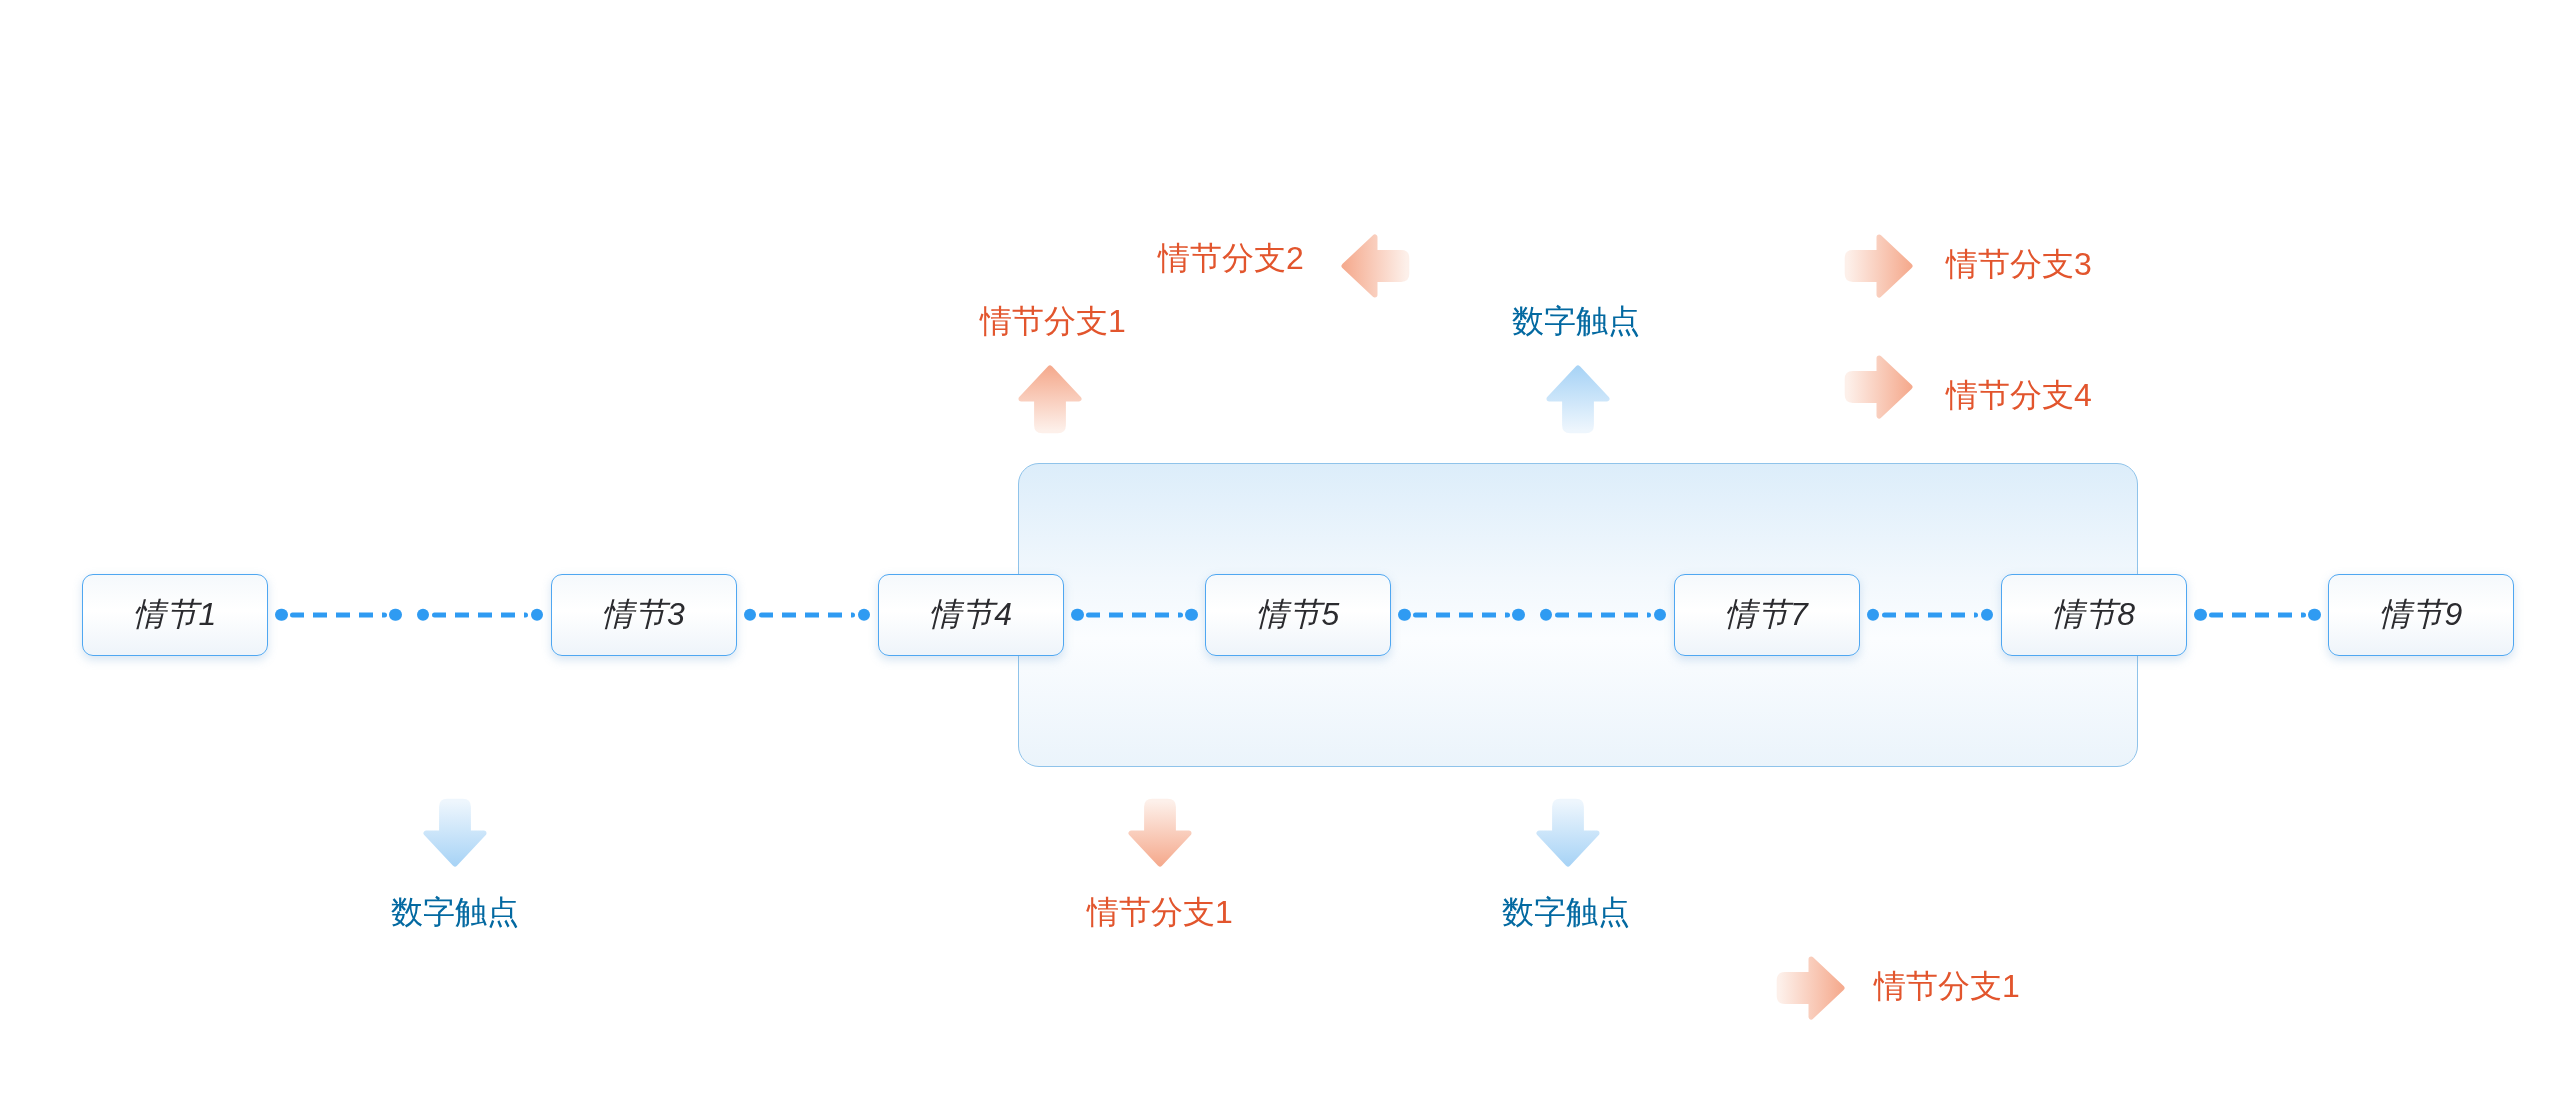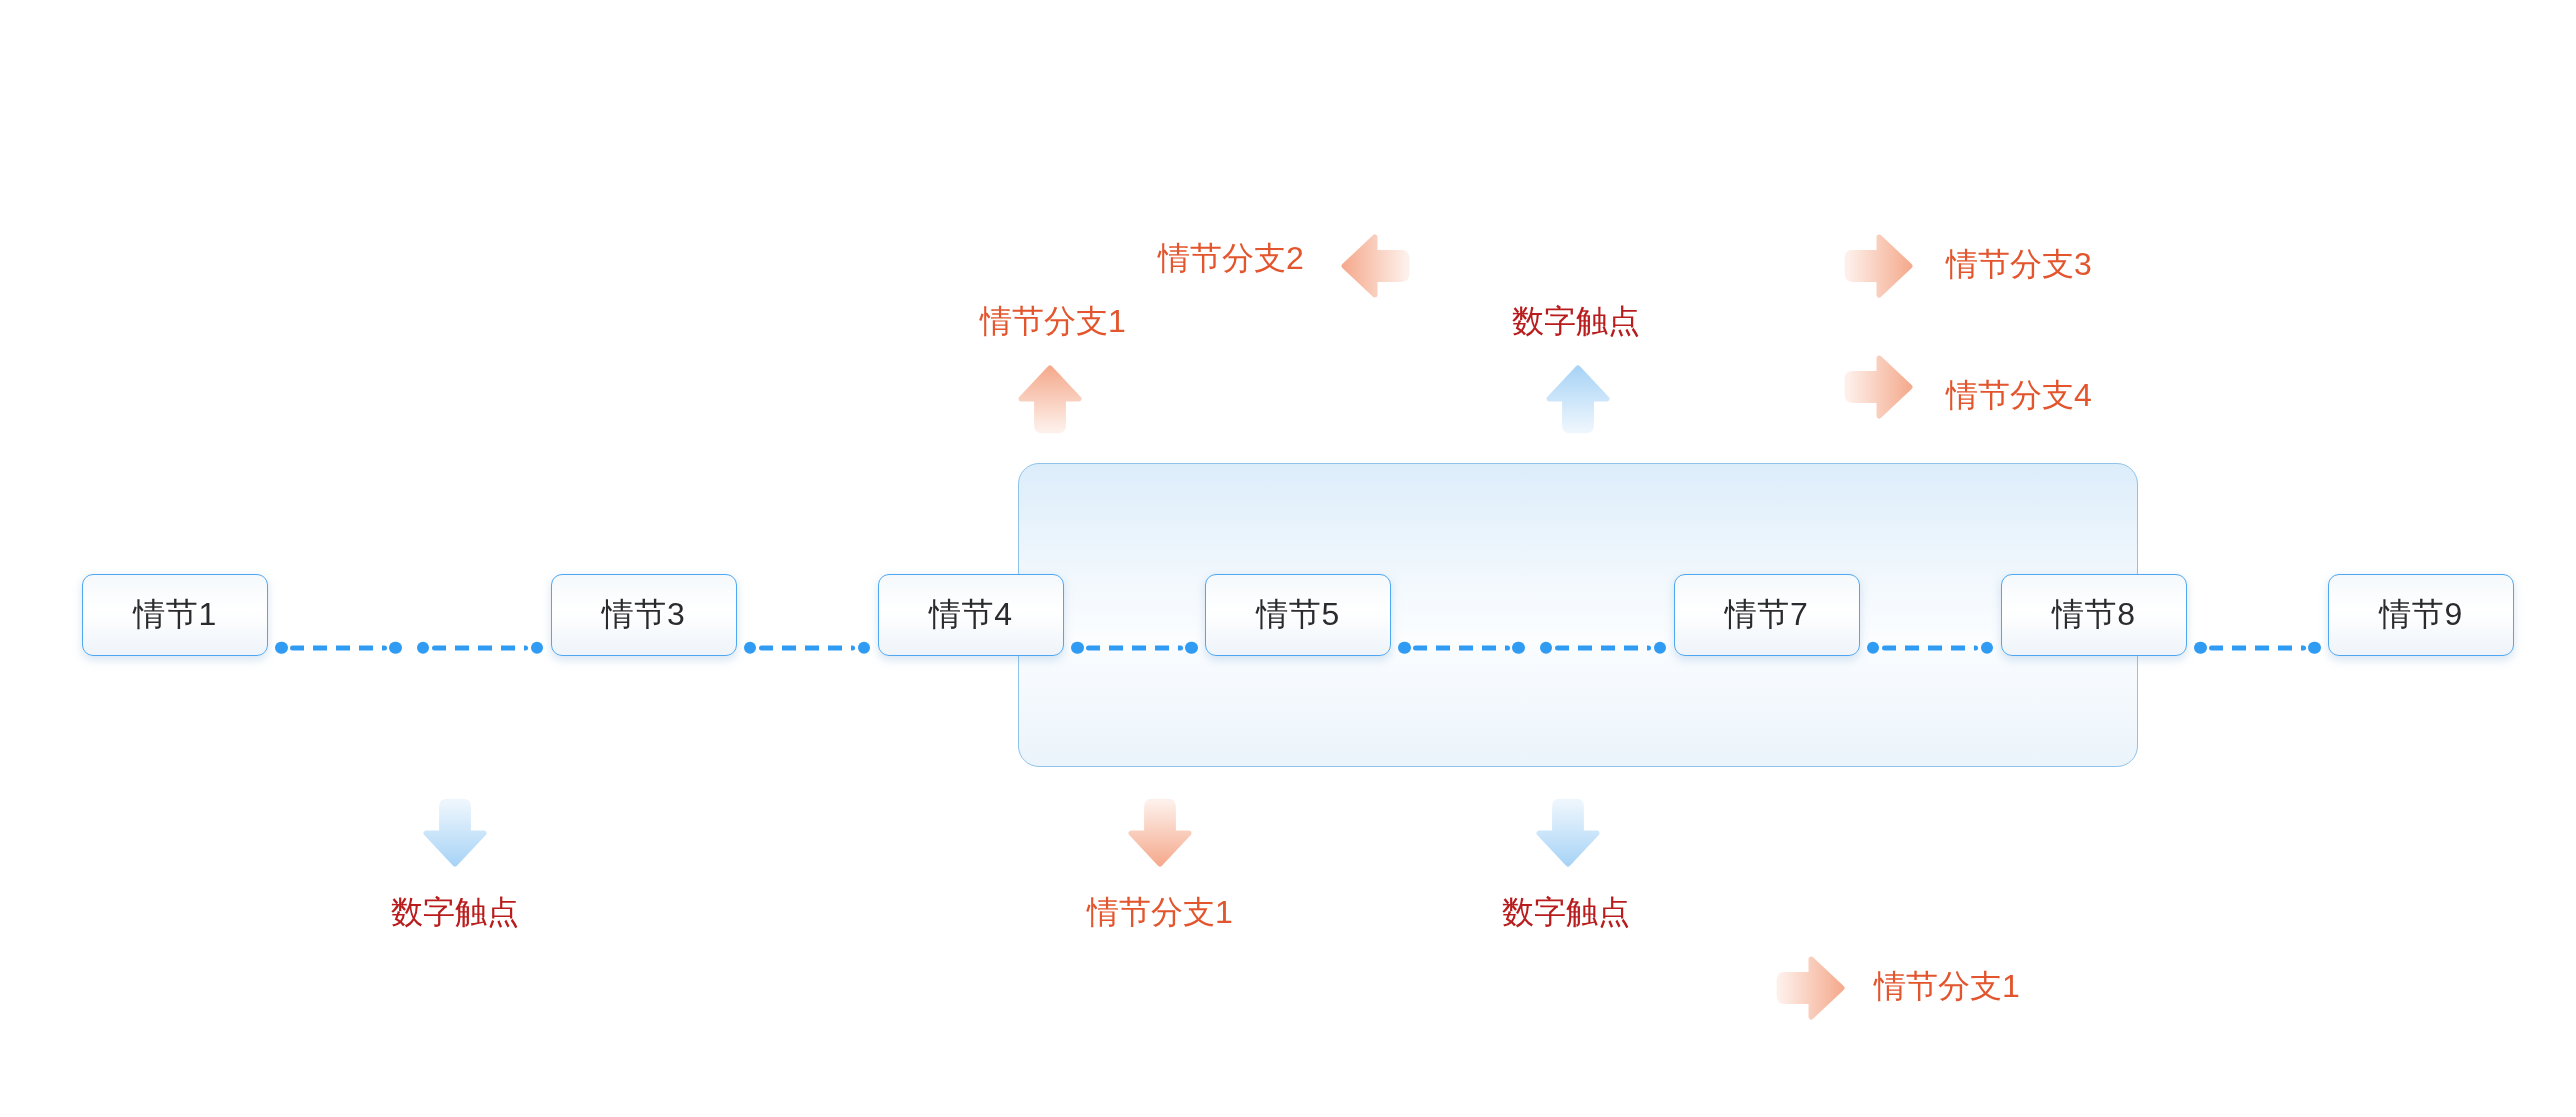--- a/index.html
+++ b/index.html
@@ -20,22 +20,23 @@
     border-radius:21px;
     background:linear-gradient(180deg,#dcedfa 0%,#f2f8fd 38%,#fbfdff 58%,#ebf4fb 100%);
     box-sizing:border-box;
     z-index:1;
   }
 
   
   .timeline{
     position:absolute;
     left:82px;top:574px;width:2432px;height:82px;
-    display:flex;align-items:flex-end;
+    display:flex;align-items:center;
     z-index:2;
+    font-style:italic;
   }
   .plot-node{
     flex:0 0 186px;height:82px;
     box-sizing:border-box;
     border:1.9px solid #4fa7f1;
     border-radius:11px;
     background:linear-gradient(180deg,#f5f9fc 0%,#ffffff 45%,#eef4fa 100%);
     box-shadow:0 3.7px 10px rgba(110,160,210,0.28);
     display:flex;align-items:center;justify-content:center;
     font-size:32px;font-weight:500;color:#2b2b2f;letter-spacing:0.6px;
@@ -55,21 +56,21 @@
     background:repeating-linear-gradient(90deg,#2f9bf2 0 13.6px,transparent 13.6px 23px);
     border-radius:2.5px;
   }
 
   
   .ann{
     position:absolute;transform:translate(-50%,-50%);
     white-space:nowrap;font-size:32px;font-weight:400;z-index:3;
   }
   .ann.orange{color:#e2552d;}
-  .ann.blue{color:#b91c1c;text-align:right;}
+  .ann.blue{color:#0369a1;text-align:right;}
 
   
   .block-arrow{
     position:absolute;width:72px;height:72px;z-index:3;
   }
   .dir-up{transform:translate(-50%,-50%);}
   .dir-down{transform:translate(-50%,-50%) rotate(180deg);}
   .dir-left{transform:translate(-50%,-50%) rotate(-90deg);}
   .dir-right{transform:translate(-50%,-50%) rotate(90deg);}
 </style>

